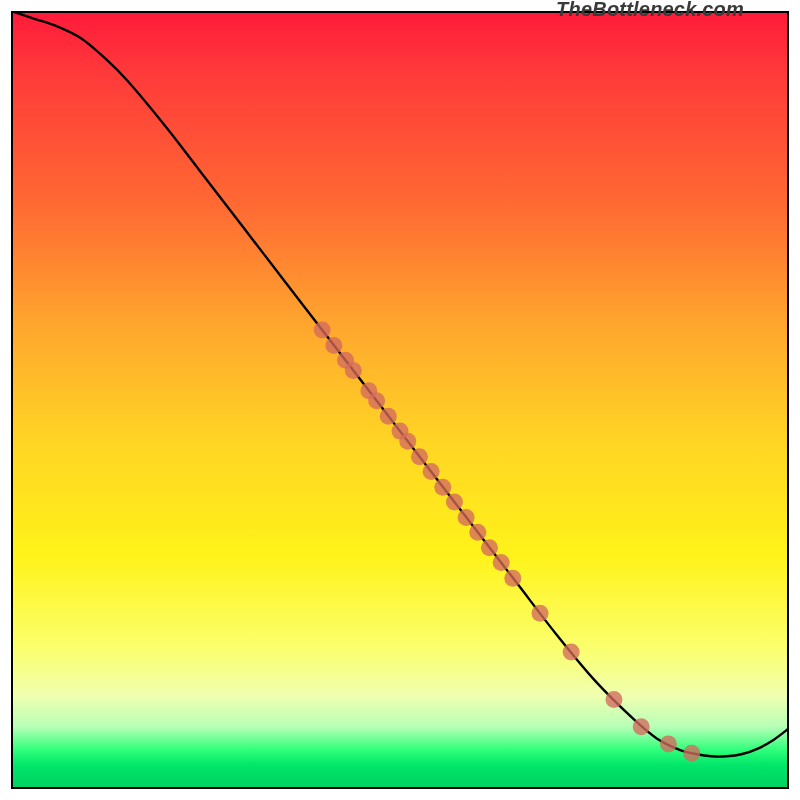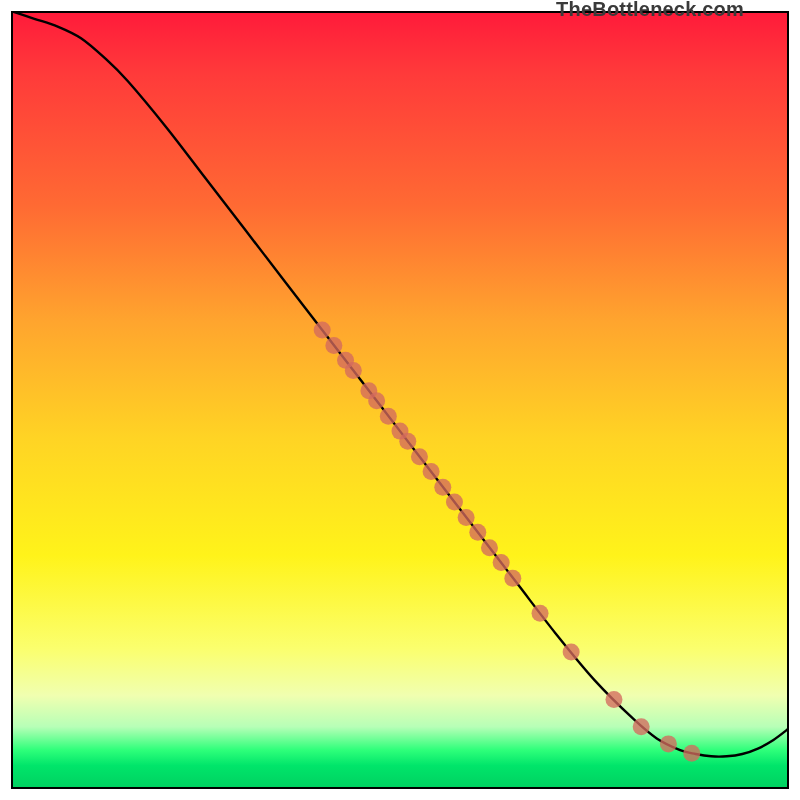--- a/index.html
+++ b/index.html
@@ -8,20 +8,21 @@
     width: 800px;
     height: 800px;
     overflow: hidden;
     background: #fff;
     font-family: Arial, Helvetica, sans-serif;
   }
   .chart-wrap {
     position: relative;
     width: 748px;
     height: 800px;
+    font-style: italic;
   }
   .plot-area {
     position: absolute;
     left: 11px;
     top: 11px;
     width: 778px;
     height: 778px;
     box-sizing: border-box;
   }
   .gradient-bg {

